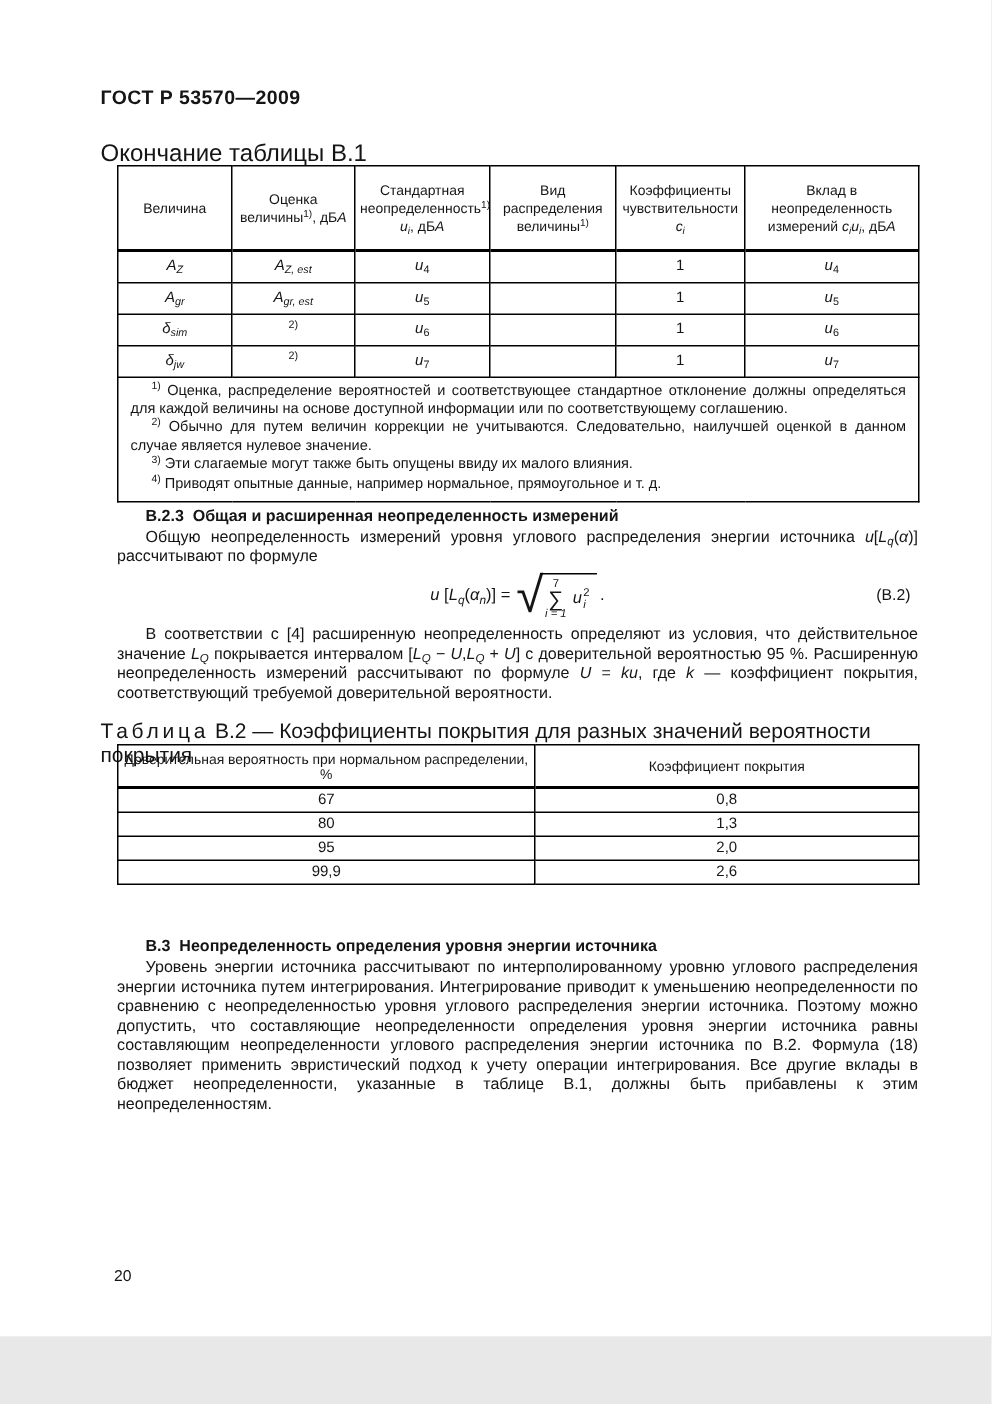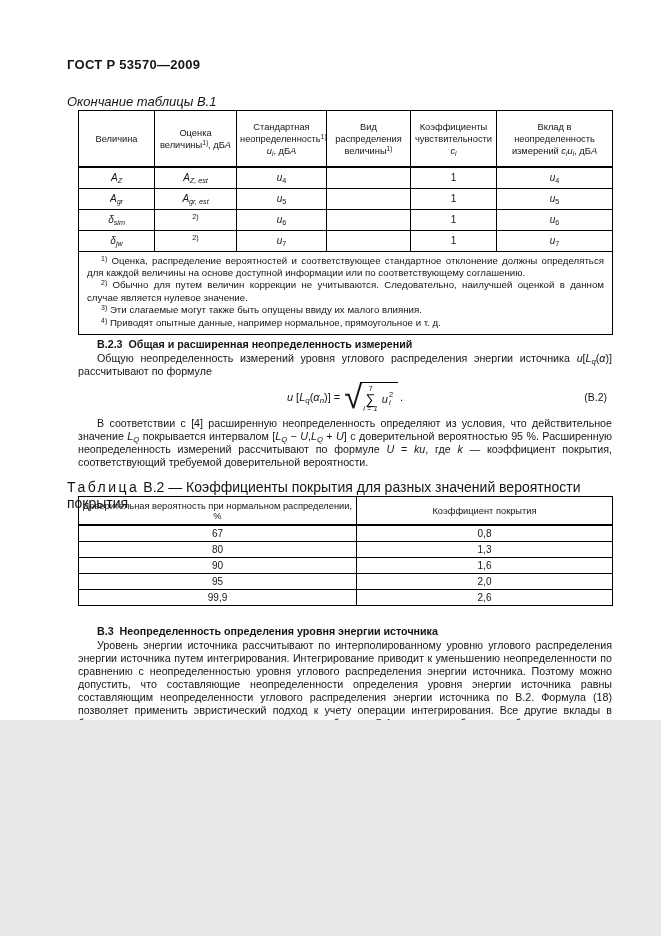--- a/index.html
+++ b/index.html
@@ -1,23 +1,23 @@
 <!DOCTYPE html>
 <html><head>
 <meta charset="utf-8">
 <style>
   html, body { margin:0; padding:0; background:#e8e8e8; }
   .page {
-    position:relative; width:661px; height:720px; background:#ffffff;
+    position:relative; width:661px; height:891px; background:#ffffff;
     font-family:"Liberation Sans", sans-serif; color:#151515; overflow:hidden;
   }
   .abs { position:absolute; }
 
   #title { left:67px; top:57px; font-size:13px; font-weight:bold; letter-spacing:0.3px; }
-  #b1-caption { left:67px; top:94px; font-size:13px; font-style:italic; }
+  #b1-caption { left:67px; top:94px; font-size:16px; }
 
   table { border-collapse:collapse; table-layout:fixed; }
   .tb1 { left:78px; top:110px; width:534px; border:1.5px solid #000; }
   .tb1 th, .tb1 td { border:1px solid #000; text-align:center; vertical-align:middle; padding:1px 3px; }
   .tb1 thead th { height:53px; font-size:9.3px; font-weight:normal; line-height:12px; border-bottom:2px solid #000; }
   .tb1 tbody tr { height:21px;padding-left:33px; }
   .tb1 tbody td { font-size:10px; }
   .fn-cell { text-align:left !important; padding:3px 8px 5px 8px !important; }
   .fn { margin:0; font-size:9.7px; line-height:12.4px; text-indent:14px; text-align:justify; }
 
@@ -177,24 +177,20 @@
     <tbody>
       <tr>
         <td>67</td>
         <td>0,8</td>
       </tr>
       <tr>
         <td>80</td>
         <td>1,3</td>
       </tr>
       <tr>
-        <td>90</td>
-        <td>1,6</td>
-      </tr>
-      <tr>
         <td>95</td>
         <td>2,0</td>
       </tr>
       <tr>
         <td>99,9</td>
         <td>2,6</td>
       </tr>
     </tbody>
   </table>
 

